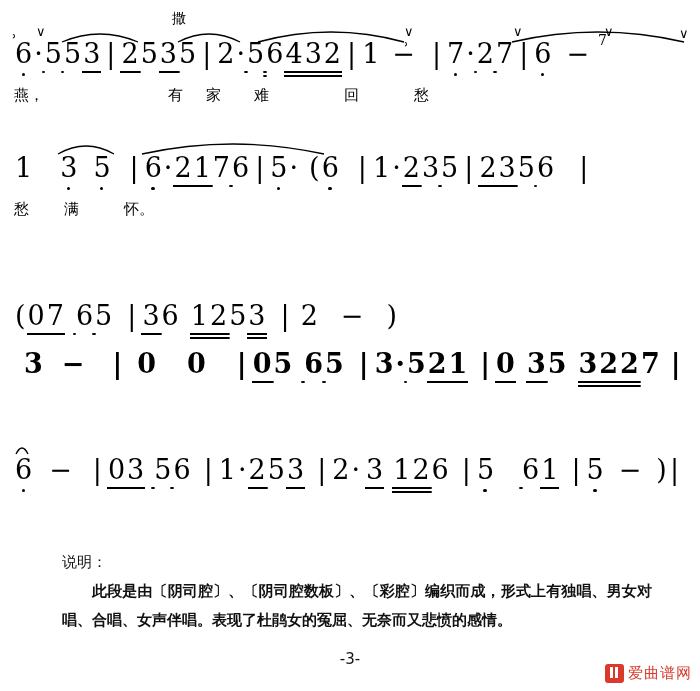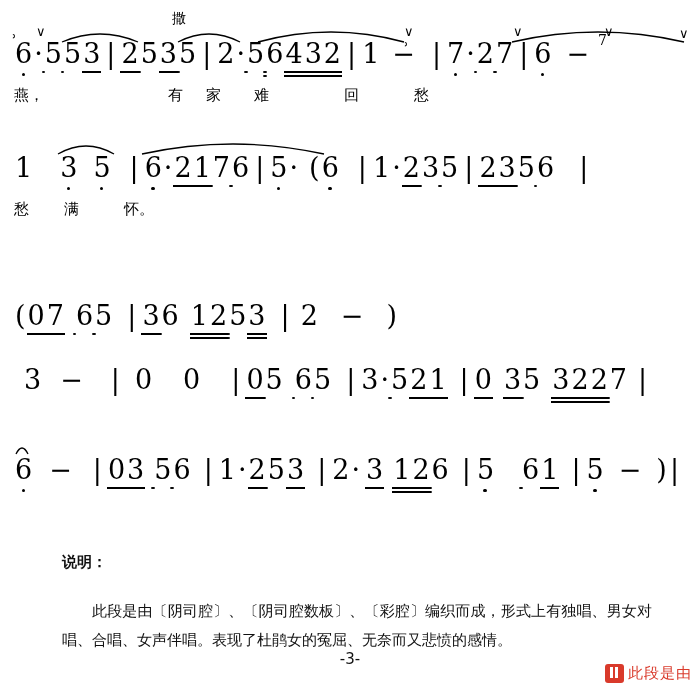--- a/index.html
+++ b/index.html
@@ -118,26 +118,26 @@
     position: absolute;
     left: 62px;
     top: 548px;
     width: 590px;
     font-family: "DejaVu Sans", "Liberation Sans", sans-serif;
     font-size: 15px;
     line-height: 29px;
     color: #111;
   }
   .explain .title {
-    margin-bottom: 20px;
-    font-weight: bold;
+    margin-bottom: 0;
   }
   .explain .body {
     text-indent: 30px;
     text-align: justify;
+    font-weight: bold;
   }
 
   .page-num {
     position: absolute;
     left: 0;
     right: 0;
     top: 650px;
     text-align: center;
     font-family: "DejaVu Sans", "Liberation Sans", sans-serif;
     font-size: 15px;
@@ -240,21 +240,21 @@
       <span style="left:124px;">怀。</span>
     </div>
   </div>
 
   <div class="staff-row" style="top:300px;">
     <div class="notes" style="top:0px; padding-left:14px;">
       <span class="tok num">(</span><span class="tok num u1">0</span><span class="tok num u1">7</span><span class="tok num dot-low u1" style="margin-left:10px;">6</span><span class="tok num dot-low u1">5</span><span class="bar" style="padding-left:14px;">|</span><span class="tok num u1">3</span><span class="tok num dot-low u1">6</span><span class="tok num u2" style="margin-left:10px;">1</span><span class="tok num u2">2</span><span class="tok num dot-low u2">5</span><span class="tok num u2">3</span><span class="bar" style="padding-left:14px;">|</span><span class="tok num" style="padding-left:6px;">2</span><span class="tok num" style="padding:0 22px;">−</span><span class="tok num">)</span>
     </div>
   </div>
 
-  <div class="staff-row" style="top:364px;">
+  <div class="staff-row" style="top:348px;font-weight:bold;">
     <div class="notes" style="top:0px; padding-left:14px;">
       <span class="tok num" style="padding-left:10px;">3</span><span class="tok num" style="padding:0 18px;">−</span><span class="bar" style="padding-left:10px;">|</span><span class="tok num" style="padding-left:10px;">0</span><span class="tok num" style="padding-left:30px;">0</span><span class="bar" style="padding-left:30px;">|</span><span class="tok num u1">0</span><span class="tok num dot-low u1">5</span><span class="tok num dot-low u1" style="margin-left:10px;">6</span><span class="tok num dot-low u1">5</span><span class="bar" style="padding-left:14px;">|</span><span class="tok num">3</span><span class="tok num">·</span><span class="tok num dot-low u1">5</span><span class="tok num u1">2</span><span class="tok num u1">1</span><span class="bar" style="padding-left:12px;">|</span><span class="tok num u1">0</span><span class="tok num u1" style="margin-left:10px;">3</span><span class="tok num dot-low u1">5</span><span class="tok num u2" style="margin-left:10px;">3</span><span class="tok num u2">2</span><span class="tok num u2">2</span><span class="tok num dot-low u2">7</span><span class="bar" style="padding-left:10px;">|</span>
     </div>
   </div>
 
   <div class="staff-row" style="top:438px;">
     <svg class="arc" style="left:14px; top:4px;" width="16" height="14" viewBox="0 0 16 14">
         <path d="M2,12 Q8,0 14,12" stroke="#000" stroke-width="1.3" fill="none"></path>
       </svg>
     <div class="notes" style="top:16px; padding-left:14px;">
@@ -264,16 +264,16 @@
 
   <div class="explain">
     <div class="title">说明：</div>
     <div class="body">此段是由〔阴司腔〕、〔阴司腔数板〕、〔彩腔〕编织而成，形式上有独唱、男女对唱、合唱、女声伴唱。表现了杜鹃女的冤屈、无奈而又悲愤的感情。</div>
   </div>
 
   <div class="page-num">-3-</div>
 
   <div class="watermark">
     <span class="logo-box"></span>
-    <span class="wm-text">此段是由</span>
+    <span class="wm-text">爱曲谱网</span>
   </div>
 
 </div>
 
 </body></html>

